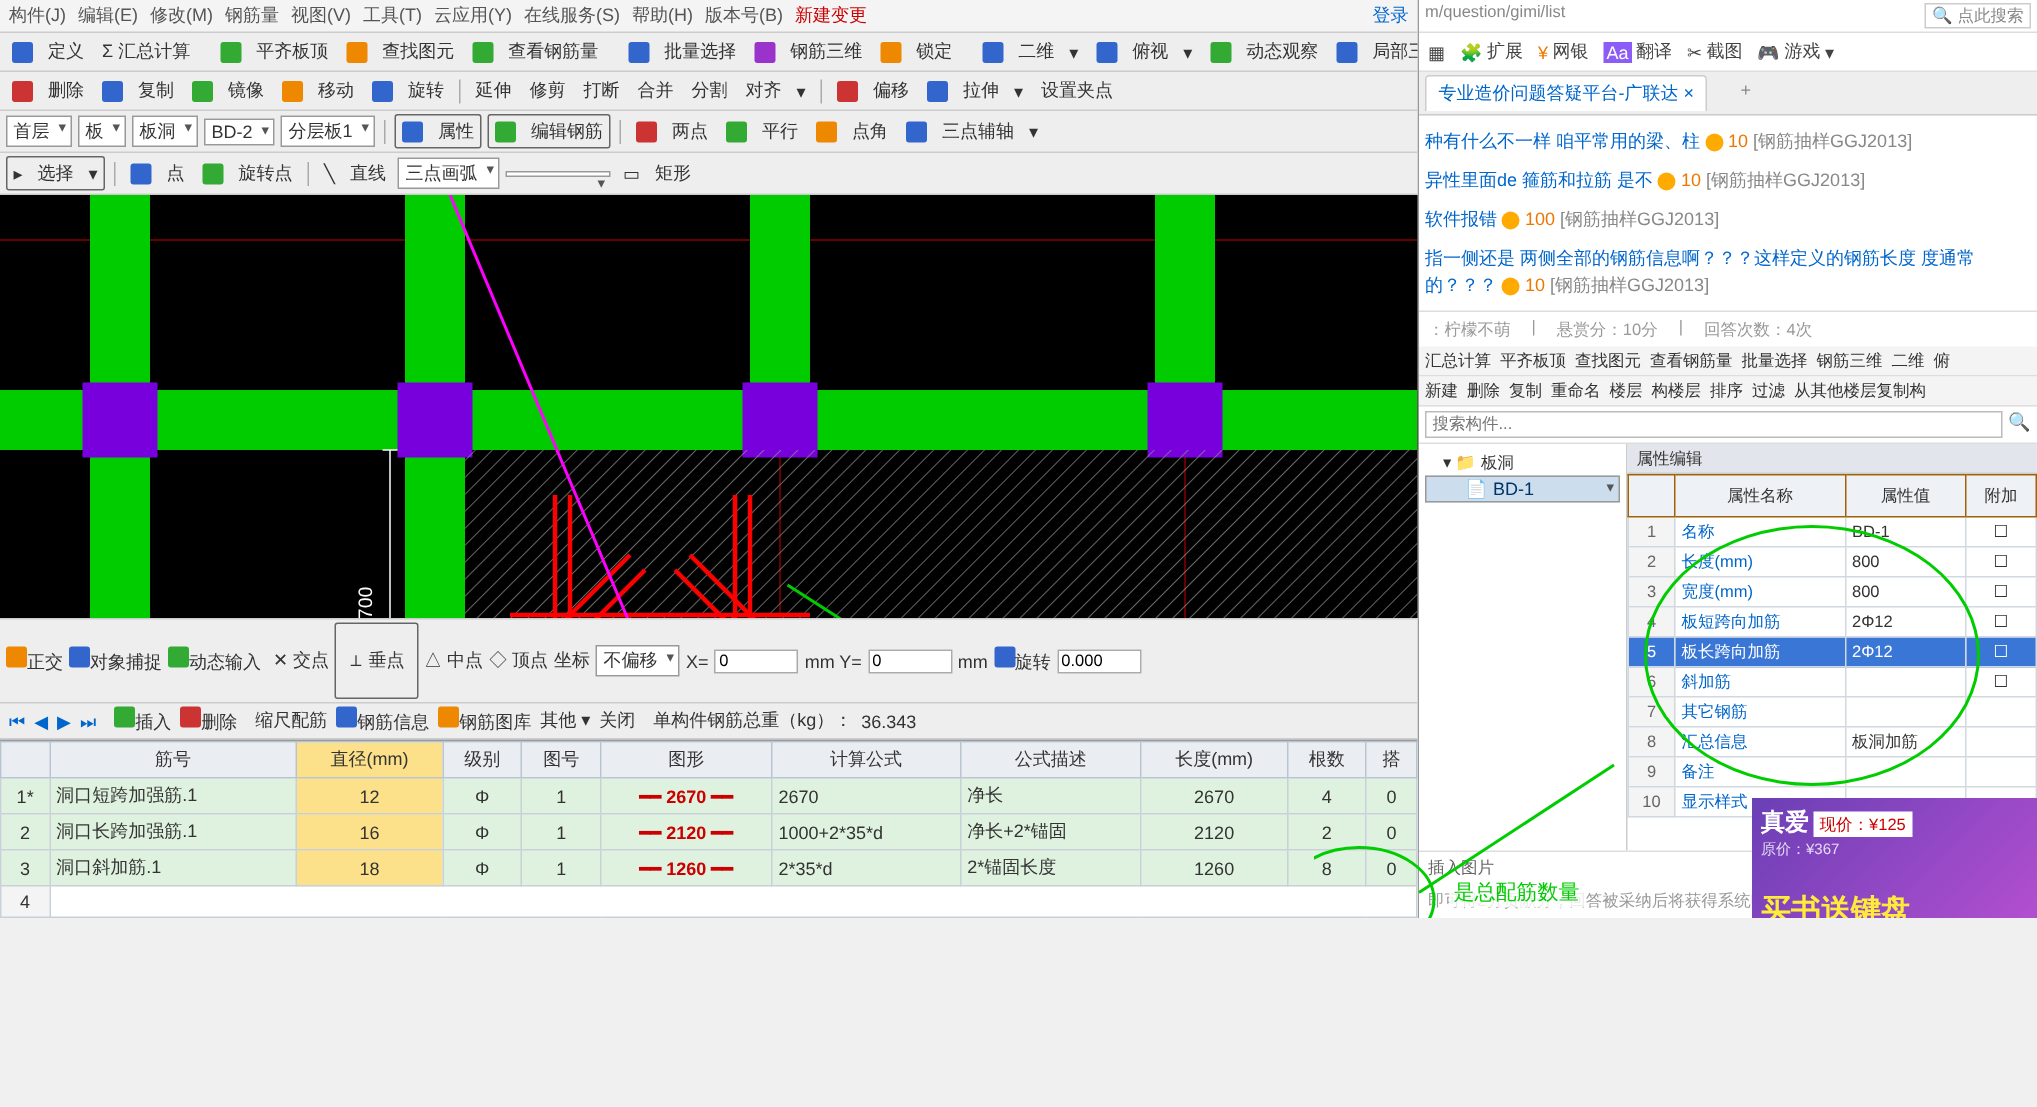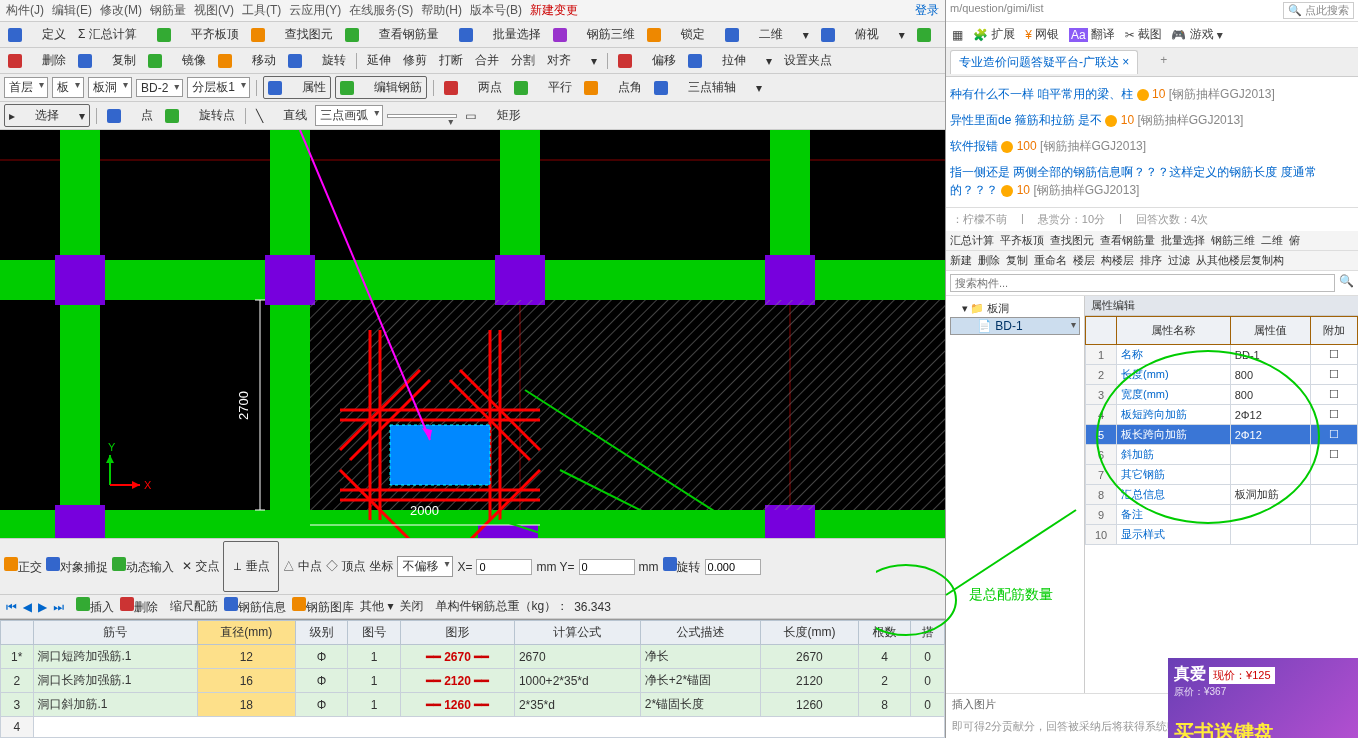--- a/index.html
+++ b/index.html
@@ -1,20 +1,20 @@
 <!DOCTYPE html>
 <html><head>
 <meta charset="utf-8">
 <style>
 body{margin:0;font-family:"Microsoft YaHei",SimSun,sans-serif;font-size:12px;background:#f0f0f0;color:#333;overflow:hidden}
-.app{display:flex;width:1358px;height:738px}
+.app{display:flex;width:1358px;height:612px}
 .left{width:945px;display:flex;flex-direction:column;background:#e8e8e8;border-right:1px solid #999}
 .right{flex:1;display:flex;flex-direction:column;background:#fff}
 .tb{display:flex;align-items:center;gap:4px;padding:2px 4px;background:#eee;border-bottom:1px solid #ccc;font-size:12px;white-space:nowrap;overflow:hidden}
-.tb .btn{padding:2px 4px;cursor:pointer;display:flex;align-items:center;gap:20px}
+.tb .btn{padding:2px 4px;cursor:pointer;display:flex;align-items:center;gap:10px}
 .tb .sep{width:1px;height:16px;background:#aaa;margin:0 2px}
 .ico{display:inline-block;width:14px;height:14px;background:#888;border-radius:2px}
 .ico.g{background:#3a3}.ico.b{background:#36c}.ico.r{background:#c33}.ico.o{background:#e80}.ico.p{background:#93c}
 select,.sel{font-size:12px;border:1px solid #999;background:#fff;padding:1px 2px}
 .sel{padding:1px 14px 1px 4px;position:relative}
 .sel::after{content:"▾";position:absolute;right:3px;top:1px;font-size:10px;color:#555}
 .framed{border:1px solid #666;padding:16px 8px;border-radius:2px}
 .canvas{flex:1;background:#000;position:relative;overflow:hidden}
 .canvas svg{position:absolute;inset:0}
 .status{display:flex;align-items:center;gap:4px;padding:2px 4px;background:#eee;border-top:1px solid #ccc;font-size:12px}

